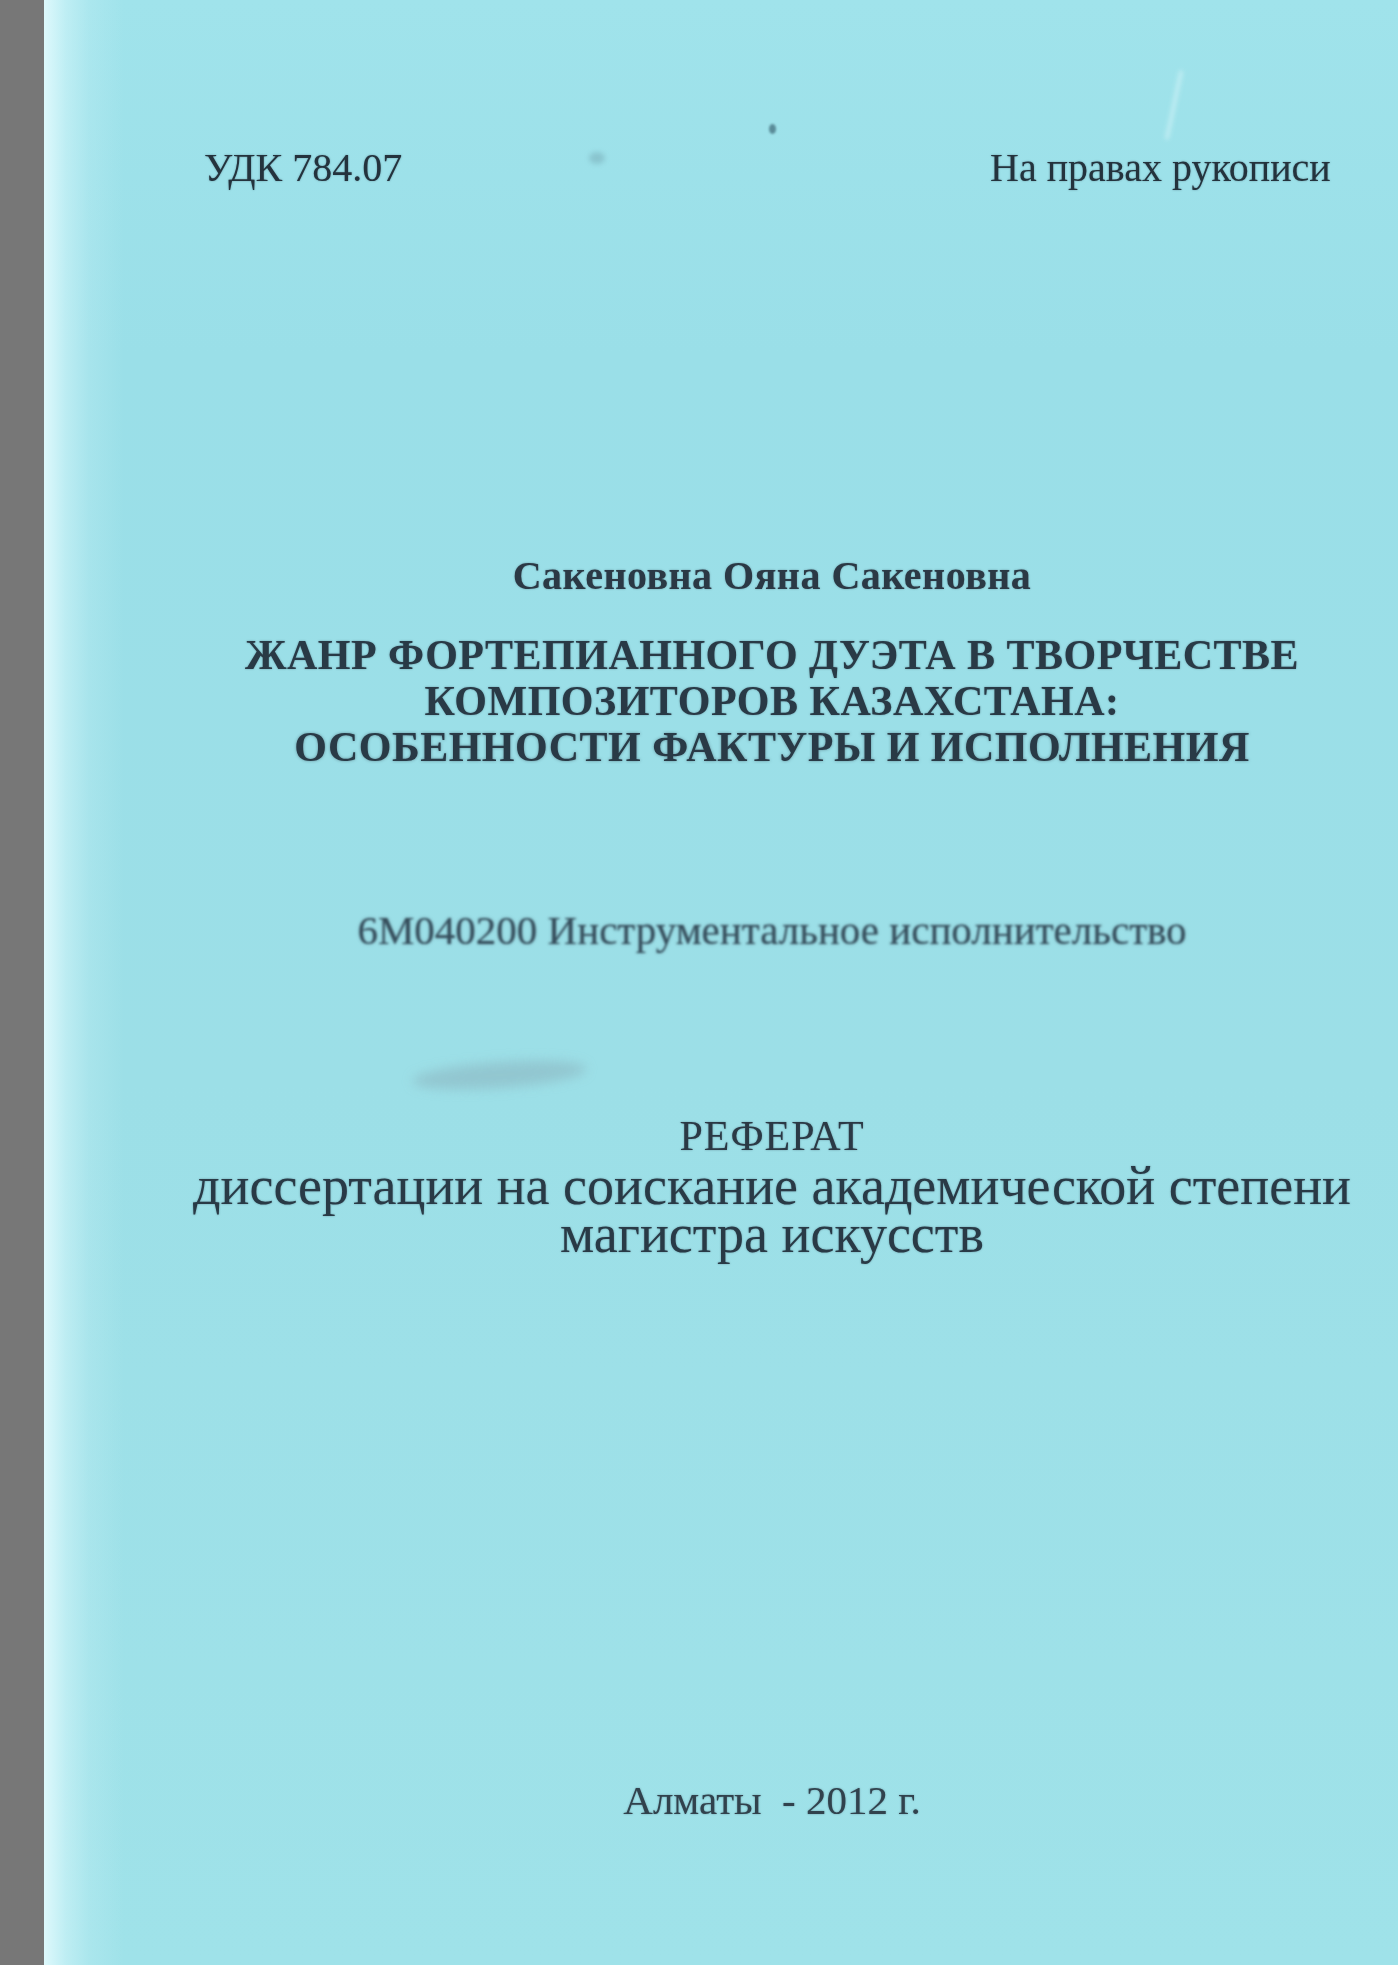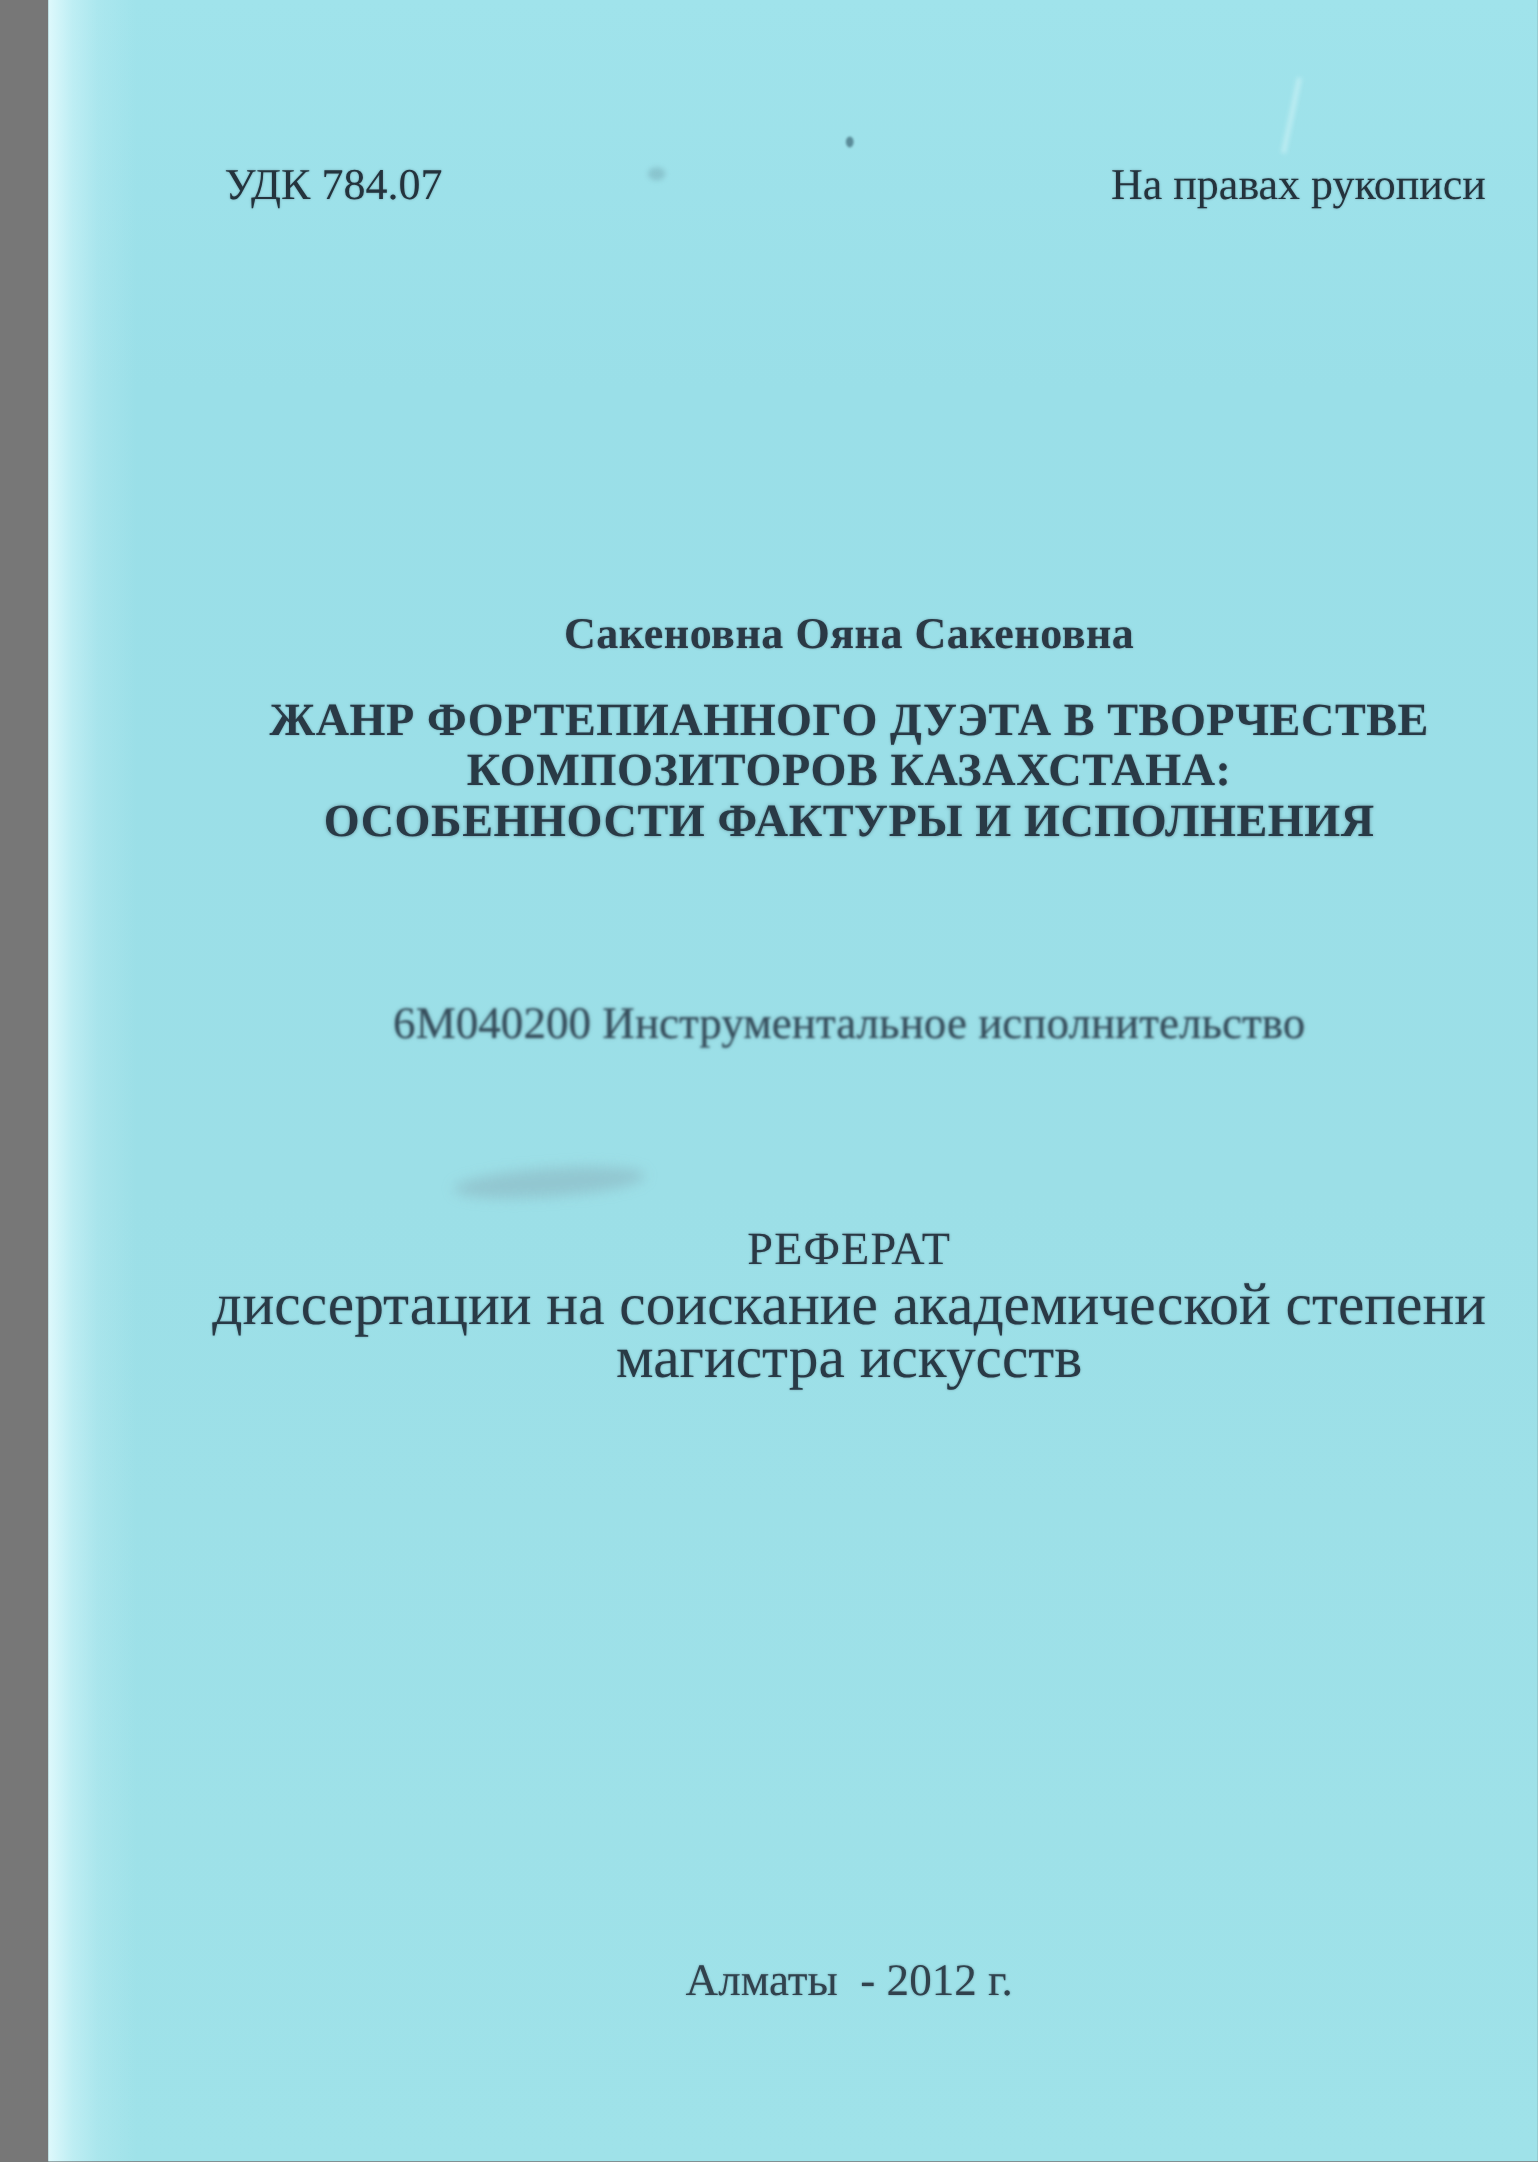--- a/index.html
+++ b/index.html
@@ -30,21 +30,21 @@
     width: 1340px;
     text-align: center;
   }
   .header-line {
     top: 144px;
     font-size: 40px;
     line-height: 48px;
     color: #24333d;
   }
   .udc { left: 160px; }
-  .manuscript { left: 966px; }
+  .manuscript { left: 946px; }
   .author {
     top: 552px;
     font-size: 40px;
     font-weight: bold;
     letter-spacing: 0.5px;
     color: #2b3945;
   }
   .title-block {
     top: 632px;
     font-size: 42px;

